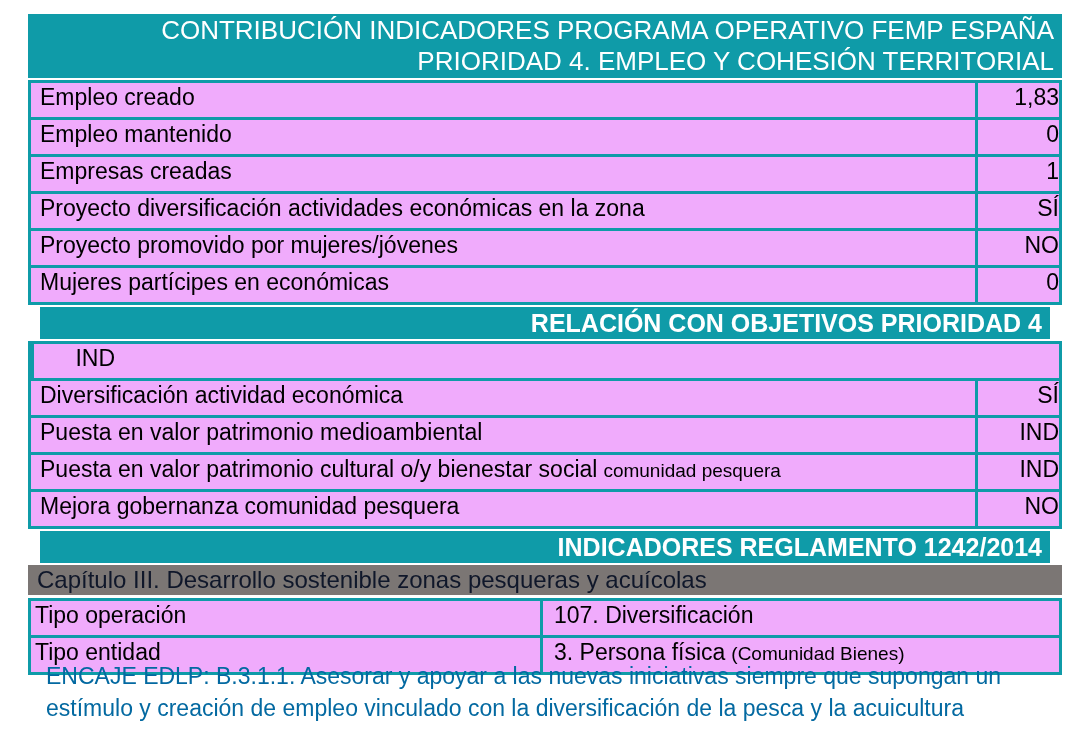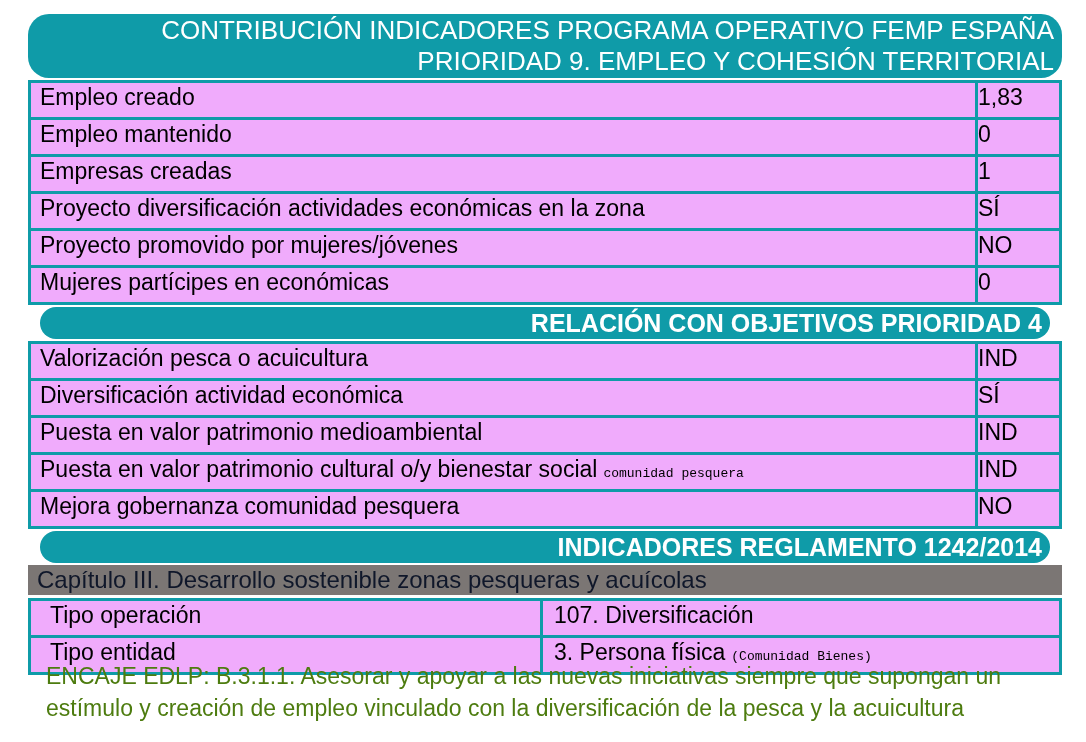--- a/index.html
+++ b/index.html
@@ -25,21 +25,20 @@
     top:14px;
     width:1034px;
   }
   
   .band{
     background:var(--teal);
     color:#ffffff;
     text-align:right;
     padding-right:8px;
     overflow:hidden;
-    border-radius:21px;
   }
   .header-band{
     height:64px;
     display:flex;
     flex-direction:column;
     justify-content:center;
     font-size:26px;
     line-height:31px;
     white-space:nowrap;
   }
@@ -77,57 +76,57 @@
     white-space:nowrap;
     overflow:hidden;
   }
   .cell.label{
     flex:1;
     padding-left:9px;
   }
   .cell.value{
     width:84px;
     border-left:3px solid var(--teal);
-    text-align:left;
+    text-align:right;
   }
   .cell.keycol{
     width:512px;
     flex:none;
     border-right:3px solid var(--teal);
-    padding-left:19px;
+    padding-left:4px;
   }
   .cell.val2{
     flex:1;
     padding-left:11px;
     text-align:left;
     border-radius:6px;
   }
-  .small{font-size:13px;font-family:Liberation Mono, monospace;}
+  .small{font-size:19px;}
   .cell .small:not(:empty){margin-left:6px;}
   
   .footer{
     position:absolute;
     left:46px;
     top:660px;
     width:968px;
     font-size:23px;
     line-height:32px;
-    color:#4d7c0f;
+    color:#0369a1;
     text-align:left;
   }
 </style>
 </head>
 <body>
 
 <div class="page">
   <div class="doc-table">
 
     <div class="band header-band">
       <div>CONTRIBUCIÓN INDICADORES PROGRAMA OPERATIVO FEMP ESPAÑA</div>
-      <div>PRIORIDAD 9. EMPLEO Y COHESIÓN TERRITORIAL</div>
+      <div>PRIORIDAD 4. EMPLEO Y COHESIÓN TERRITORIAL</div>
     </div>
 
     <div class="row">
       <div class="cell label"><span>Empleo creado</span></div>
       <div class="cell value">1,83</div>
     </div>
     <div class="row">
       <div class="cell label"><span>Empleo mantenido</span></div>
       <div class="cell value">0</div>
     </div>
@@ -144,21 +143,20 @@
       <div class="cell value">NO</div>
     </div>
     <div class="row">
       <div class="cell label"><span>Mujeres partícipes en económicas</span></div>
       <div class="cell value">0</div>
     </div>
 
     <div class="band section-band">RELACIÓN CON OBJETIVOS PRIORIDAD 4</div>
 
     <div class="row">
-      <div class="cell label"><span>Valorización pesca o acuicultura</span></div>
       <div class="cell value">IND</div>
     </div>
     <div class="row">
       <div class="cell label"><span>Diversificación actividad económica</span></div>
       <div class="cell value">SÍ</div>
     </div>
     <div class="row">
       <div class="cell label"><span>Puesta en valor patrimonio medioambiental</span></div>
       <div class="cell value">IND</div>
     </div>

